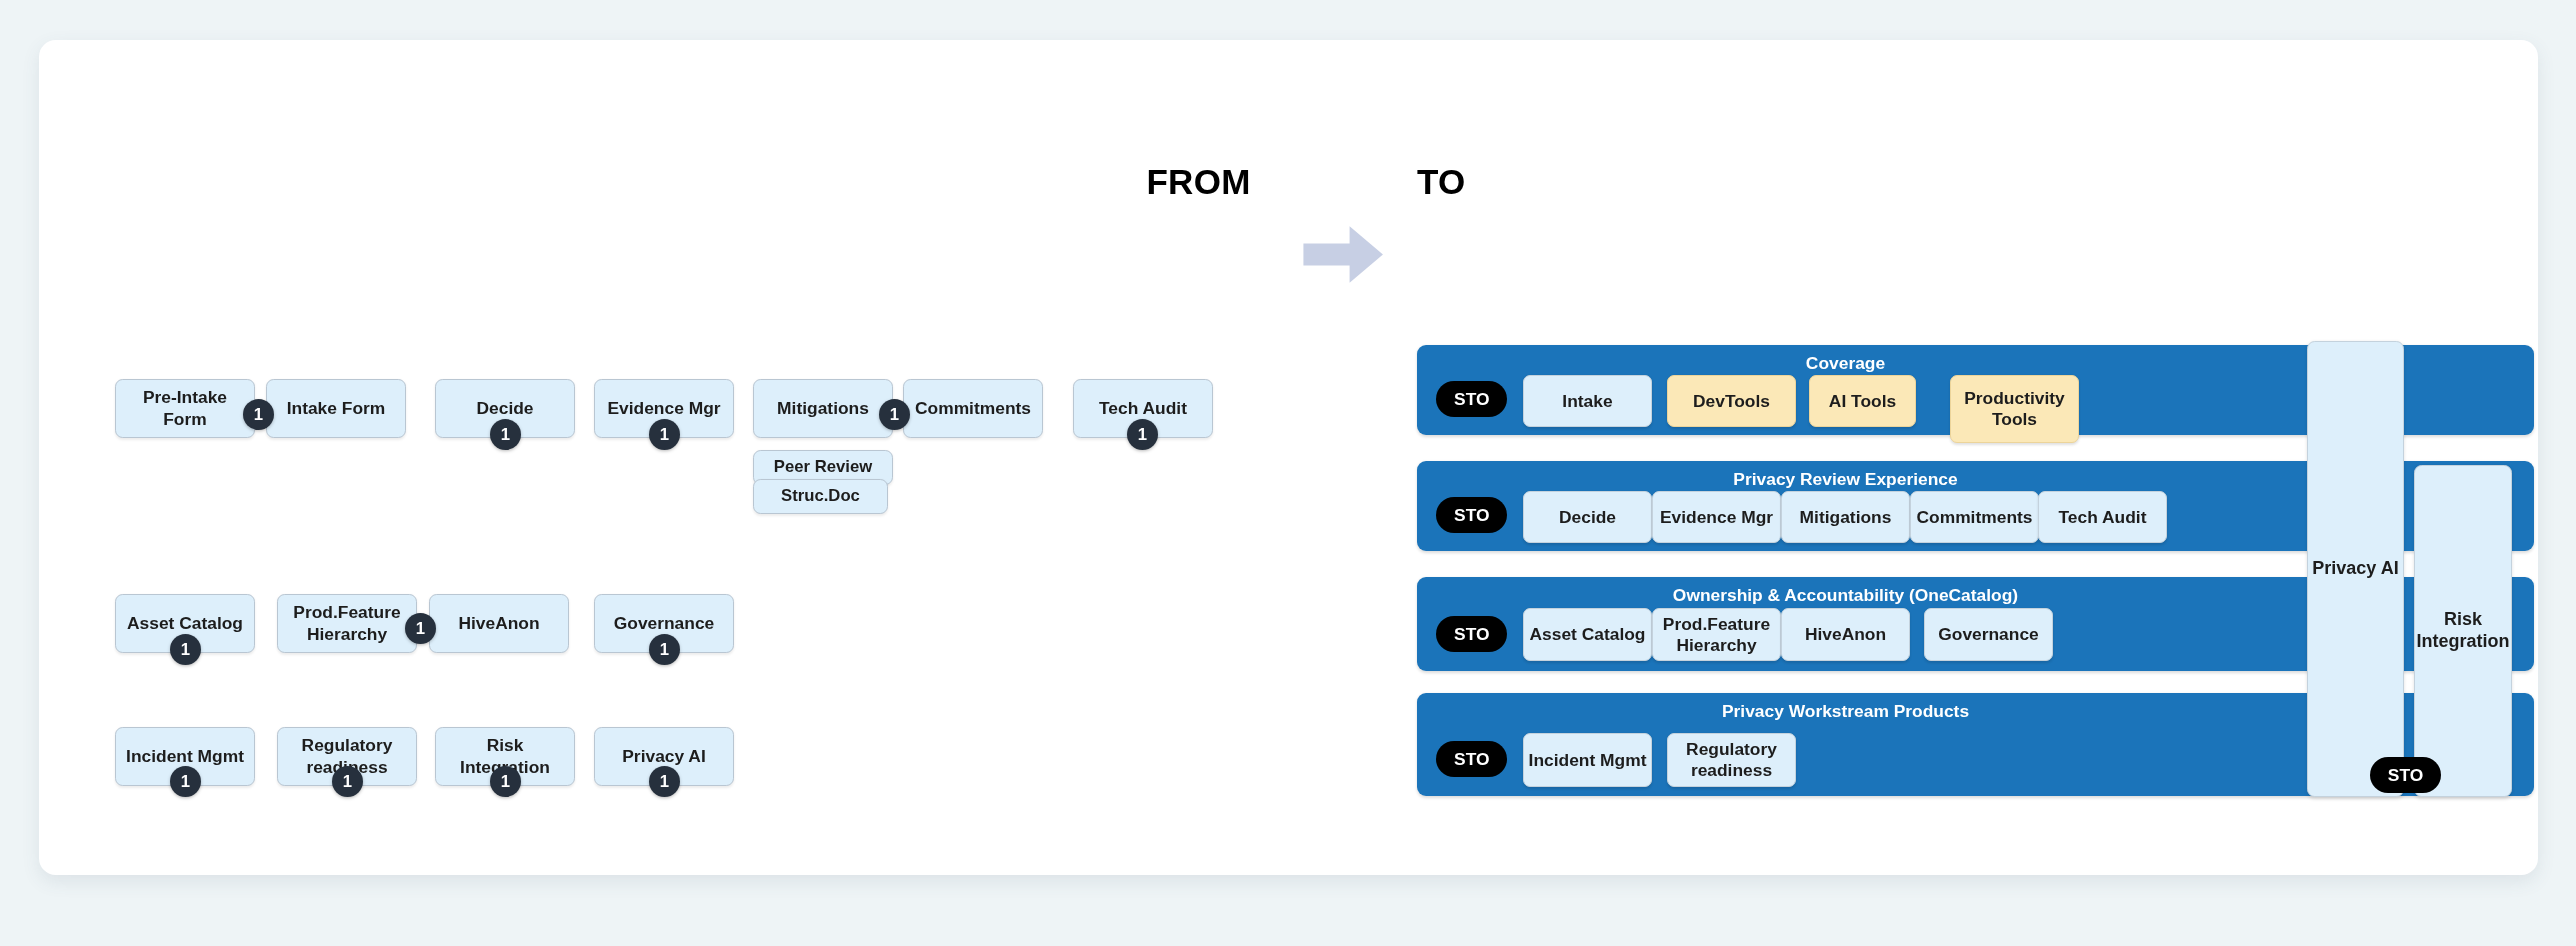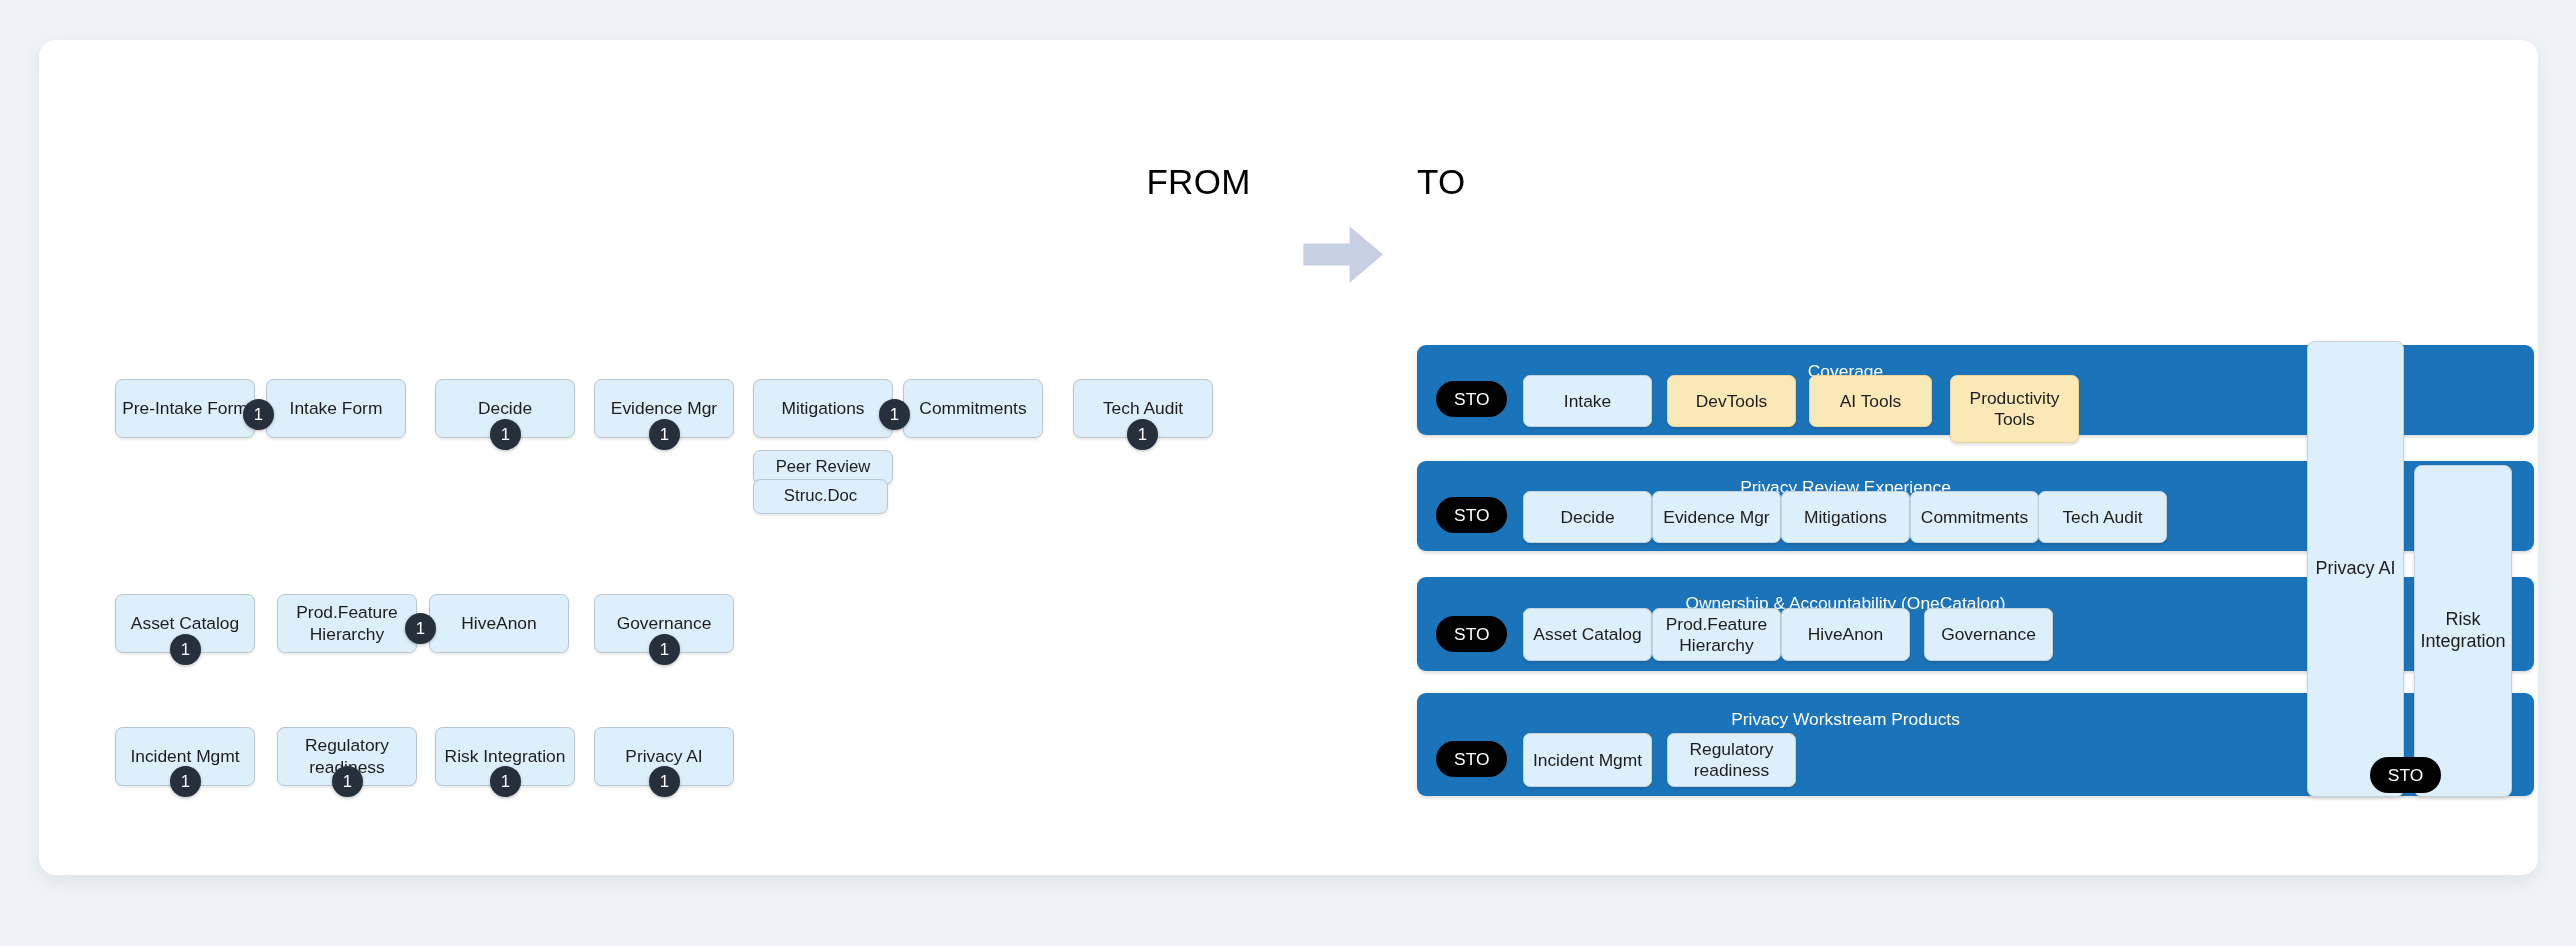--- a/index.html
+++ b/index.html
@@ -16,20 +16,21 @@
 
   #slide-card {
     position: absolute;
     left: 39px;
     top: 40px;
     width: 2499px;
     height: 835px;
     background: #ffffff;
     border-radius: 16.7px;
     box-shadow: 0 6.4px 18px rgba(70,90,110,0.10);
+    font-weight: bold;
   }
 
   
   .hdr-from-kicker {
     position: absolute;
     left: 1095px;
     top: 122px;
     width: 129px;
     text-align: center;
     font-size: 35px;
@@ -112,21 +113,21 @@
     position: absolute;
     left: 1378px;
     width: 1117px;
     background: #1b74ba;
     border-radius: 9px;
     box-shadow: 0 1.3px 3.2px rgba(0,0,0,0.14);
   }
   .band-title {
     position: absolute;
     left: 0;
-    top: 16px;
+    top: 8px;
     width: 857px;
     text-align: center;
     color: #ffffff;
     font-size: 17.4px;
   }
   .sto-pill {
     position: absolute;
     width: 71px;
     height: 36px;
     border-radius: 18px;
@@ -298,21 +299,21 @@
 
     <div class="band" style="top:305px; height:90px;">
       <div class="band-title">Coverage</div>
       <div class="sto-pill" style="left:19.3px; top:36px;">STO</div>
       <div class="band-tile" style="left:106px; top:30px; width:129px; height:52px;">
         <span>Intake</span>
       </div>
       <div class="band-tile accent" style="left:250px; top:30px; width:129px; height:52px;">
         <span>DevTools</span>
       </div>
-      <div class="band-tile accent" style="left:392px; top:30px; width:123px; height:52px;">
+      <div class="band-tile accent" style="left:392px; top:30px; width:107px; height:52px;">
         <span>AI Tools</span>
       </div>
       <div class="band-tile accent" style="left:533px; top:30px; width:129px; height:68px;">
         <span>Productivity Tools</span>
       </div>
     </div>
 
     <div class="band" style="top:421px; height:90px;">
       <div class="band-title">Privacy Review Experience</div>
       <div class="sto-pill" style="left:19.3px; top:36px;">STO</div>

